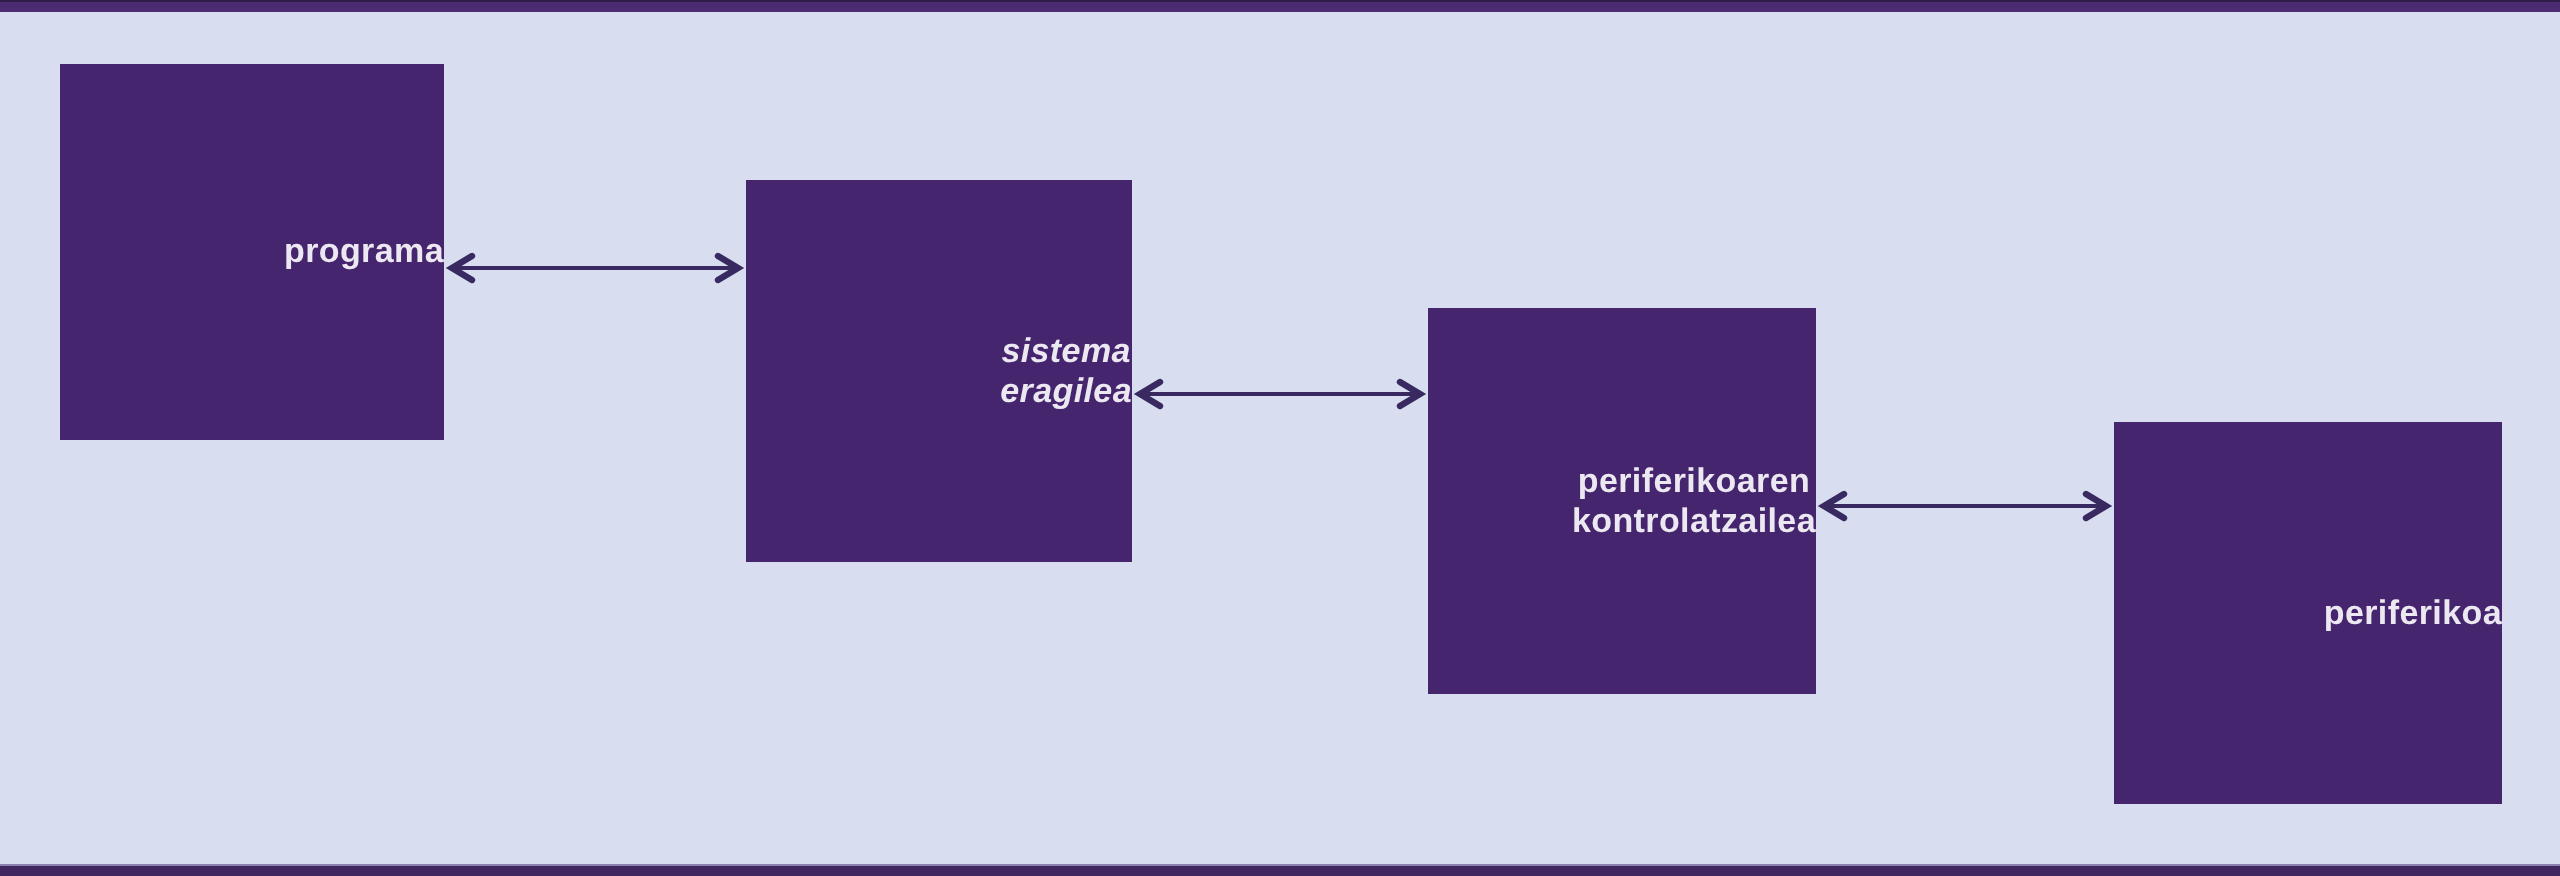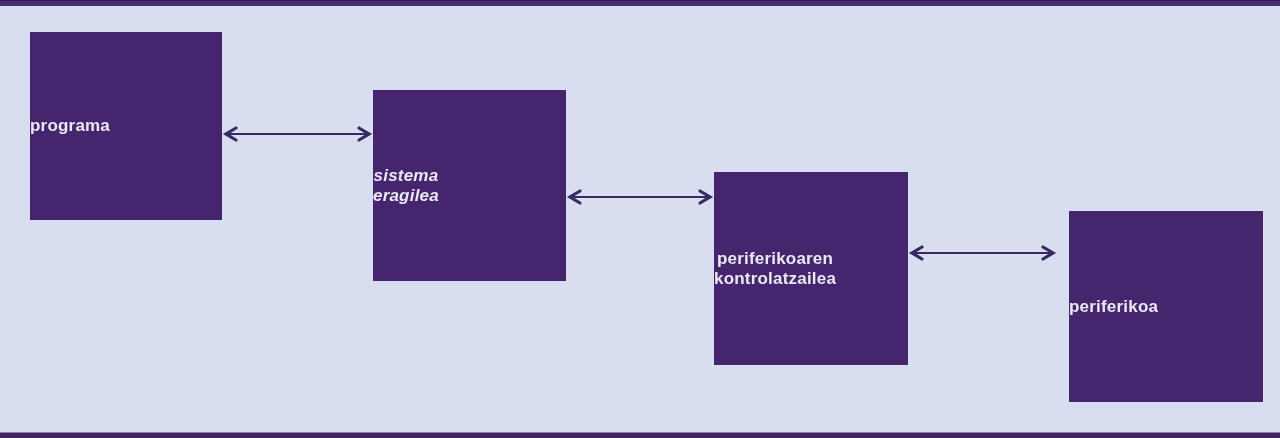--- a/index.html
+++ b/index.html
@@ -31,33 +31,33 @@
     height: 6px;
     background: #412760;
     border-top: 1px solid #8b80b0;
     box-sizing: border-box;
   }
   .node {
     position: absolute;
     background: #45256e;
     display: flex;
     align-items: center;
-    justify-content: flex-start;
+    justify-content: flex-end;
     text-align: center;
     color: #ece8f2;
     font-weight: bold;
     font-size: 17px;
     line-height: 20px;
     white-space: pre-line;
     letter-spacing: 0.2px;
   }
   .node-1 { left: 30px;   top: 32px;  width: 192px; height: 188px; }
   .node-2 { left: 373px;  top: 90px;  width: 193px; height: 191px; font-style: italic; }
-  .node-3 { left: 714px;  top: 172px; width: 194px; height: 193px; }
-  .node-4 { left: 1057px; top: 211px; width: 194px; height: 191px; margin-left: 12px; }
+  .node-3 { left: 714px;  top: 154px; width: 194px; height: 193px; }
+  .node-4 { left: 1057px; top: 211px; width: 194px; height: 191px; }
   .arrow {
     position: absolute;
     height: 20px;
   }
   .arrow-1 { left: 222px; top: 124px; width: 151px; }
   .arrow-2 { left: 566px; top: 187px; width: 148px; }
   .arrow-3 { left: 908px; top: 243px; width: 149px; }
   .arrow svg { display: block; width: 100%; height: 100%; }
   .arrow line {
     stroke: #382a61;

